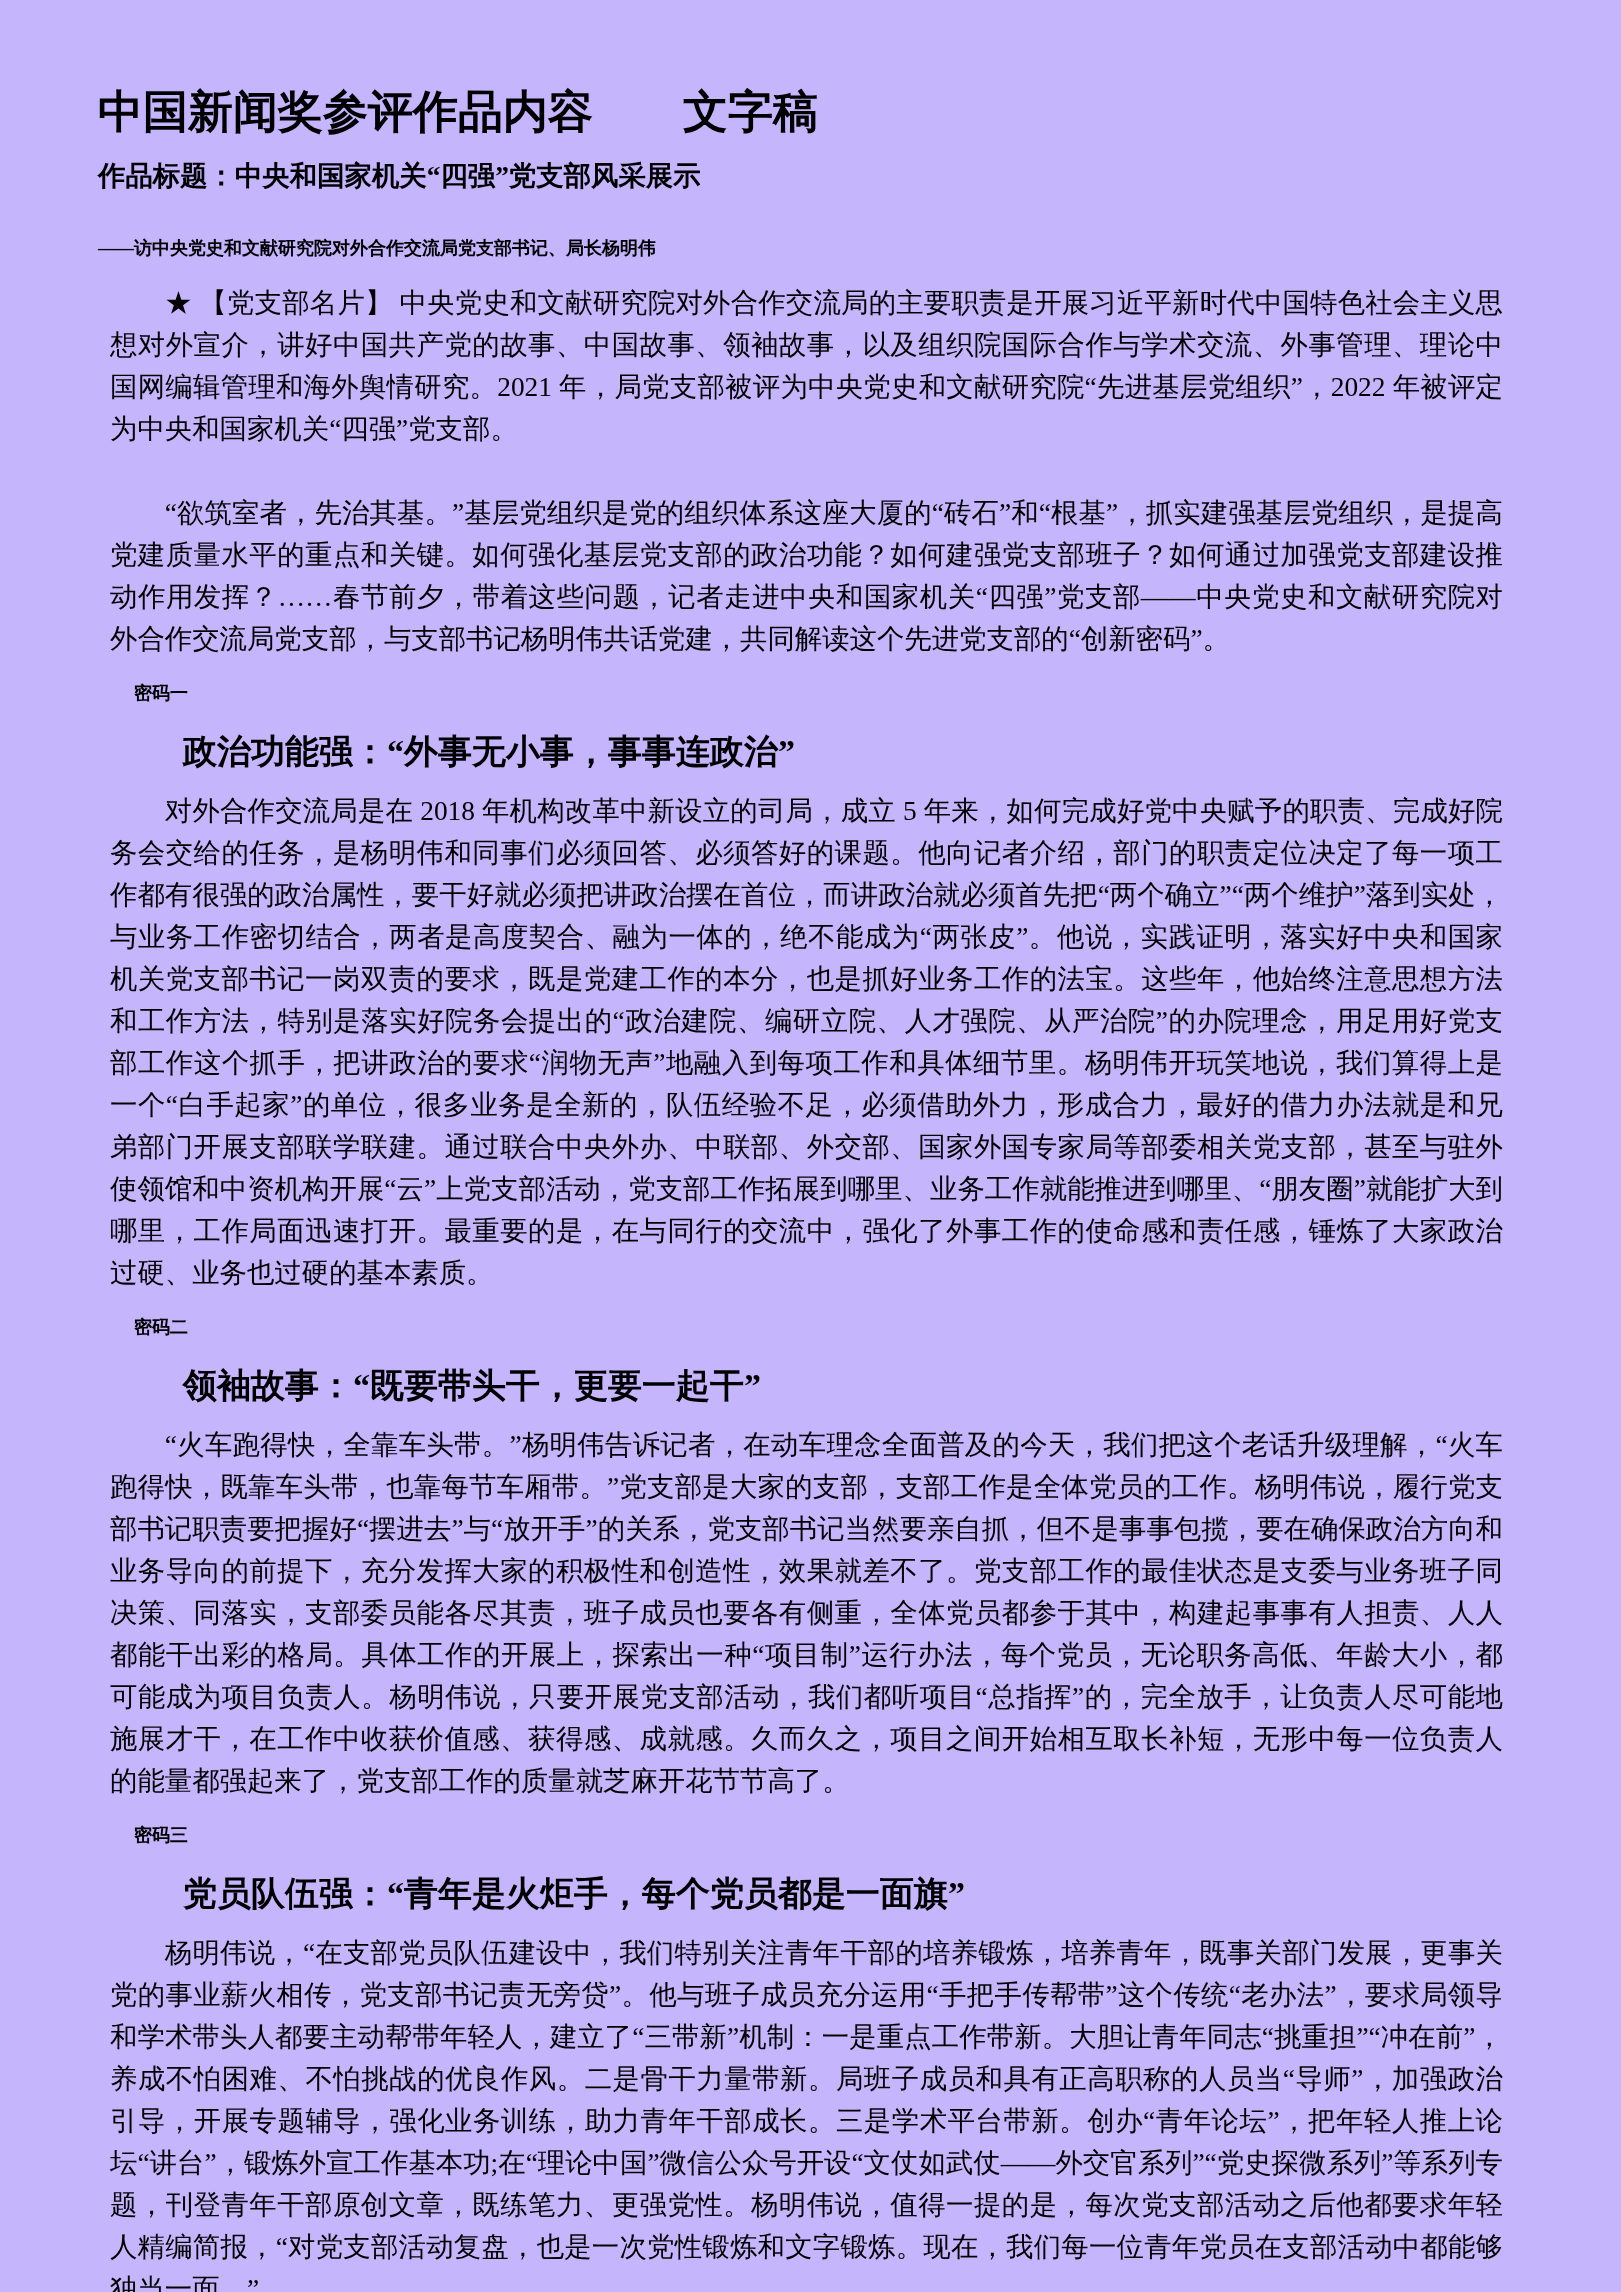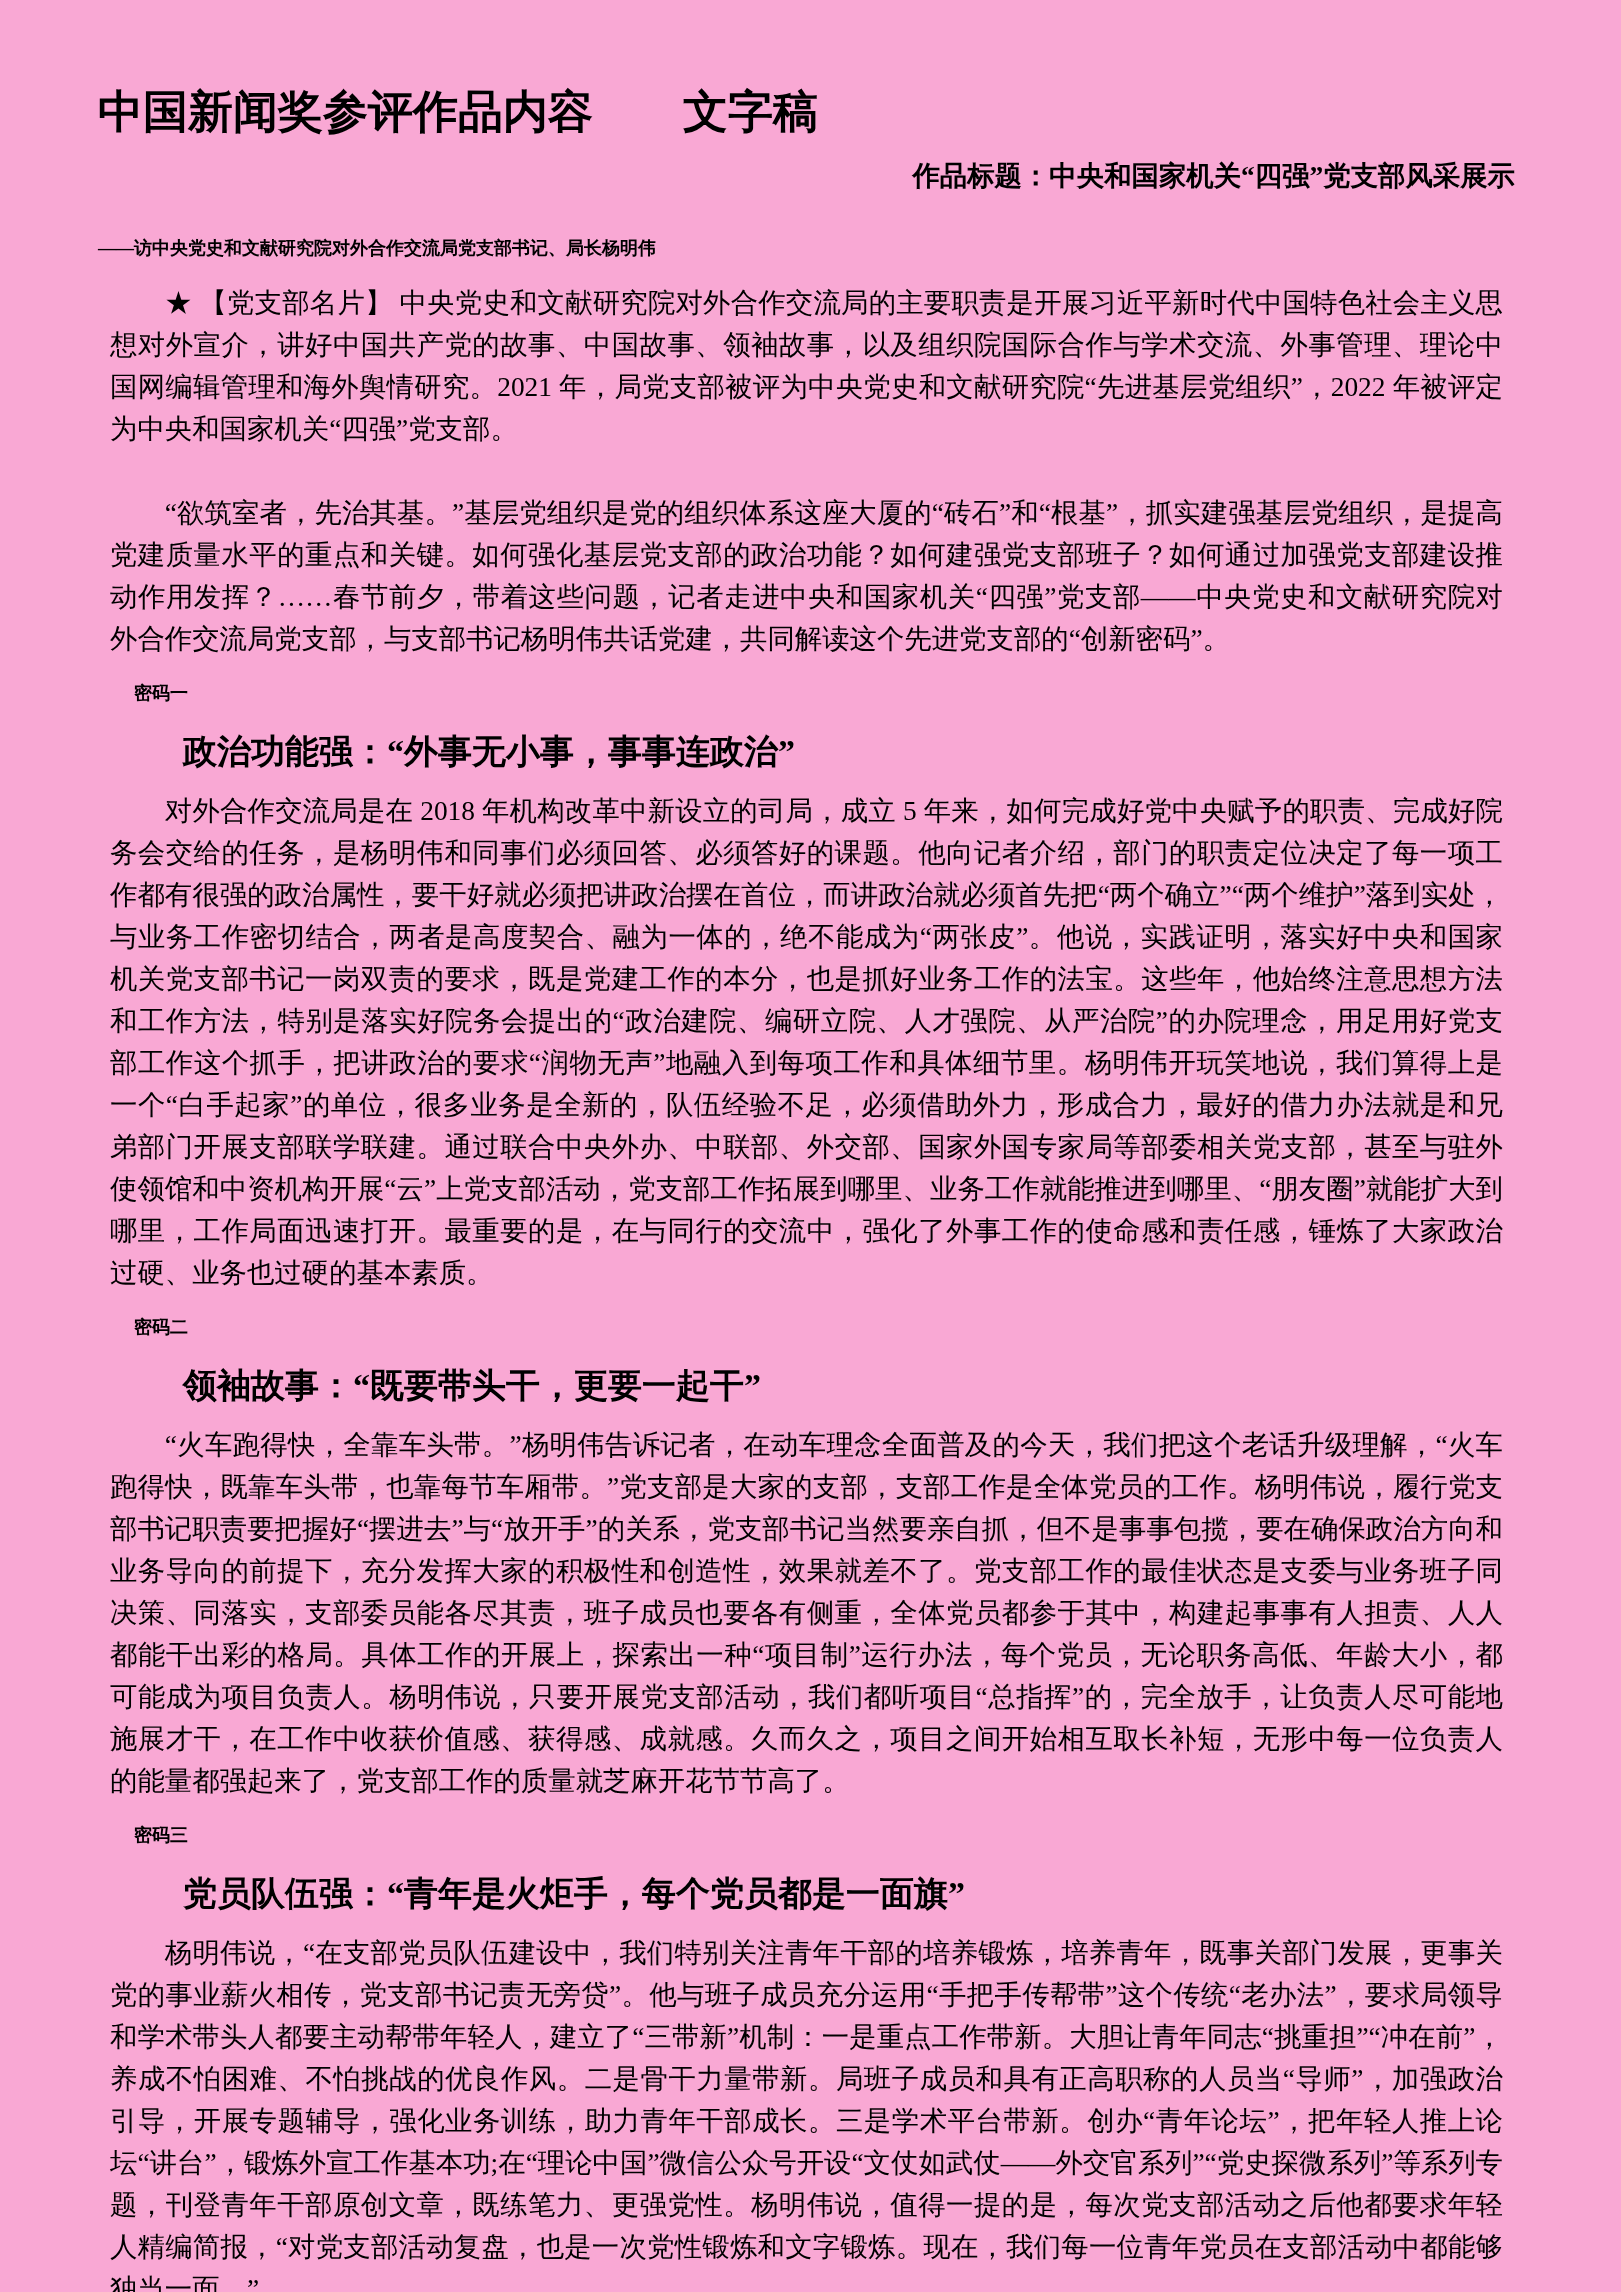--- a/index.html
+++ b/index.html
@@ -6,40 +6,39 @@
   html, body {
     margin: 0;
     padding: 0;
     background: #ffffff;
   }
   .page {
     position: relative;
     width: 1621px;
     height: 2293px;
     margin: 0 auto;
-    background: #f9a8d4;
+    background: #c4b5fd;
     color: #000000;
     font-family: "Liberation Serif", "DejaVu Serif", serif;
     box-sizing: border-box;
     padding: 84px 106px 0 98px;
     overflow: hidden;
   }
   .doc-title {
     font-size: 45px;
     font-weight: bold;
     line-height: 57px;
     margin: 0 0 17.6px 0;
     white-space: pre;
   }
   .work-title {
     font-size: 27.4px;
     font-weight: bold;
     line-height: 35px;
     margin: 0 0 33px 0;
-    text-align: right;
   }
   .headline {
     font-size: 28px;
     font-weight: bold;
     text-align: center;
     line-height: 43px;
     margin: 0;
   }
   .subheadline {
     font-size: 18px;

